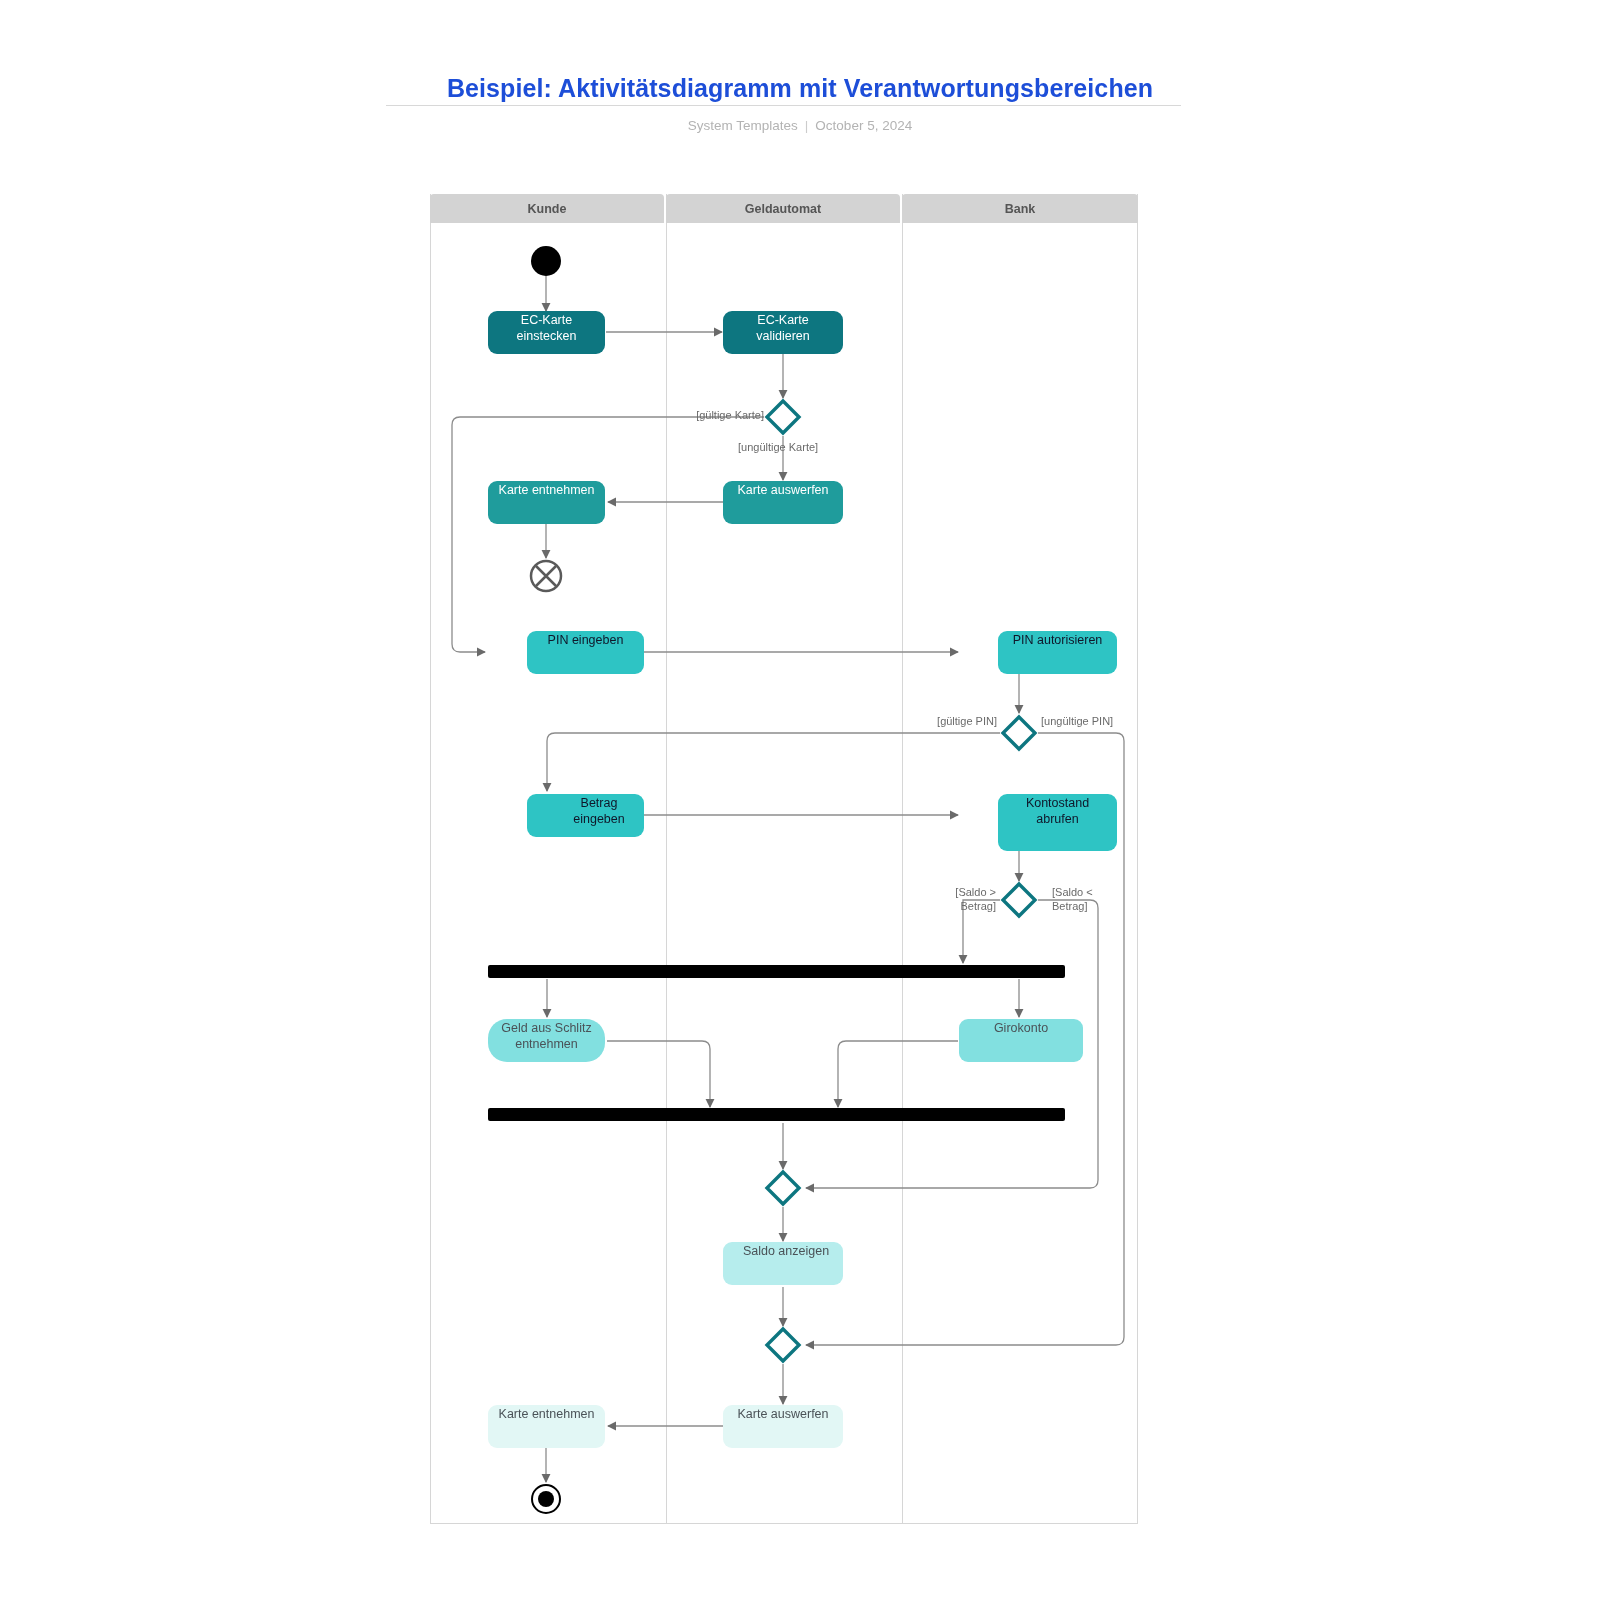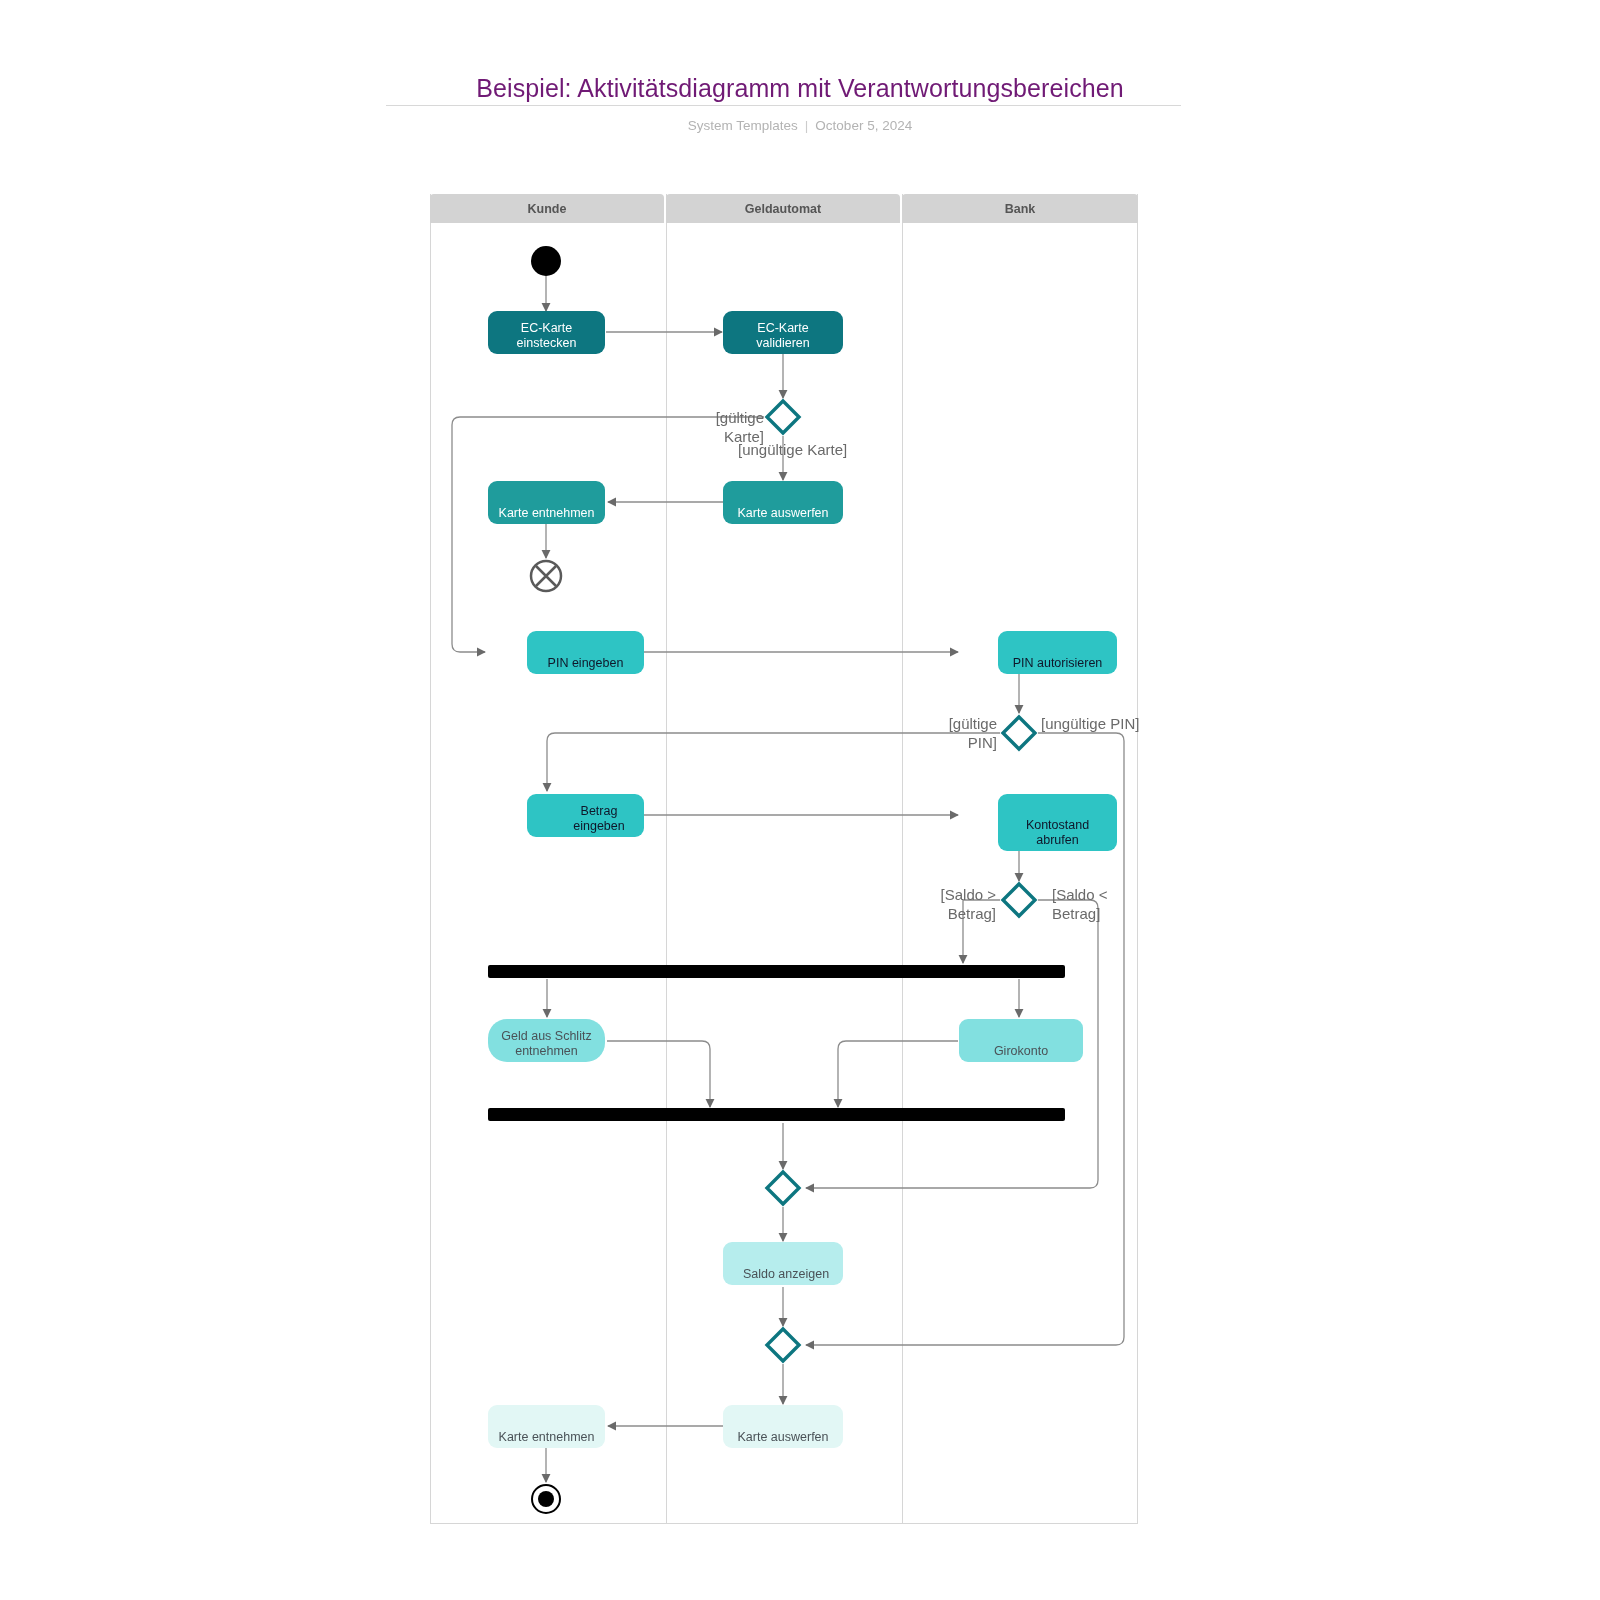--- a/index.html
+++ b/index.html
@@ -37,22 +37,22 @@
     height: 1px;
     background: #d8d8d8;
   }
   #doc-title {
     position: absolute;
     left: 0;
     top: 0;
     width: 1600px;
     text-align: center;
     font-size: 25px;
-    font-weight: normal;
-    color: #701a75;
+    font-weight: bold;
+    color: #1d4ed8;
     letter-spacing: 0.1px;
     white-space: nowrap;
   }
   #doc-meta {
     position: absolute;
     left: 0;
     top: 44px;
     width: 1600px;
     text-align: center;
     font-size: 13.5px;
@@ -106,21 +106,21 @@
     width: 1600px;
     height: 1600px;
     pointer-events: none;
   }
 
   
   .node {
     position: absolute;
     border-radius: 9px;
     display: flex;
-    align-items: flex-end;
+    align-items: flex-start;
     justify-content: center;
     text-align: center;
     font-size: 12.5px;
     line-height: 1.25;
     box-sizing: border-box;
     padding: 2px 6px;
   }
   .tone-1 { background: #0d7680; color: #ffffff; }
   .tone-2 { background: #1f9c9c; color: #ffffff; }
   .tone-3 { background: #2ec4c4; color: #0f172a; margin-left: 39px; }
@@ -166,21 +166,21 @@
     background: #000000;
     border-radius: 2px;
   }
   .diamond {
     position: absolute;
     width: 38px;
     height: 38px;
   }
   .guard {
     position: absolute;
-    font-size: 15px;
+    font-size: 11px;
     color: #6a6a6a;
     line-height: 1.25;
     white-space: pre-line;
   }
 </style>
 </head>
 <body>
 
 <div id="page">
 

